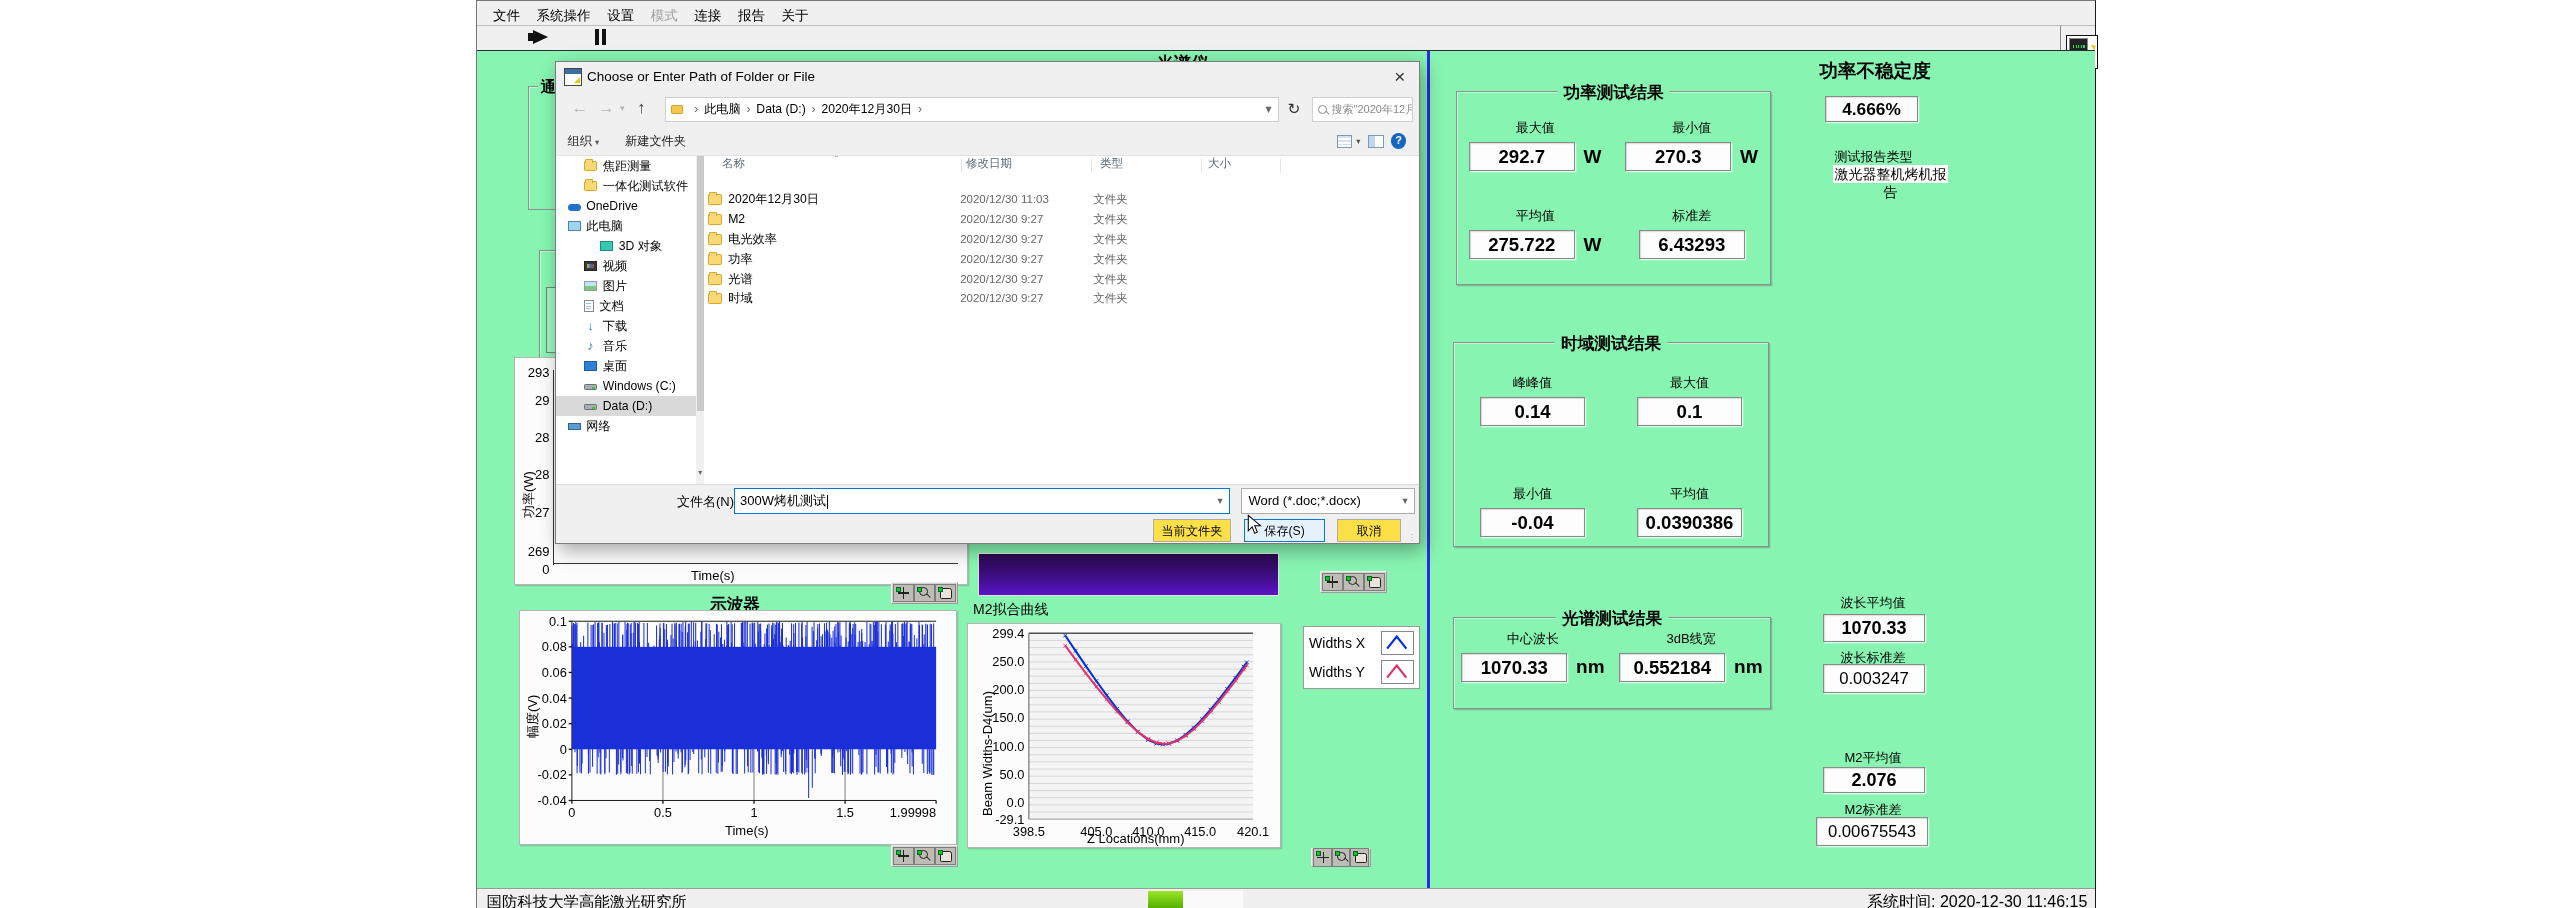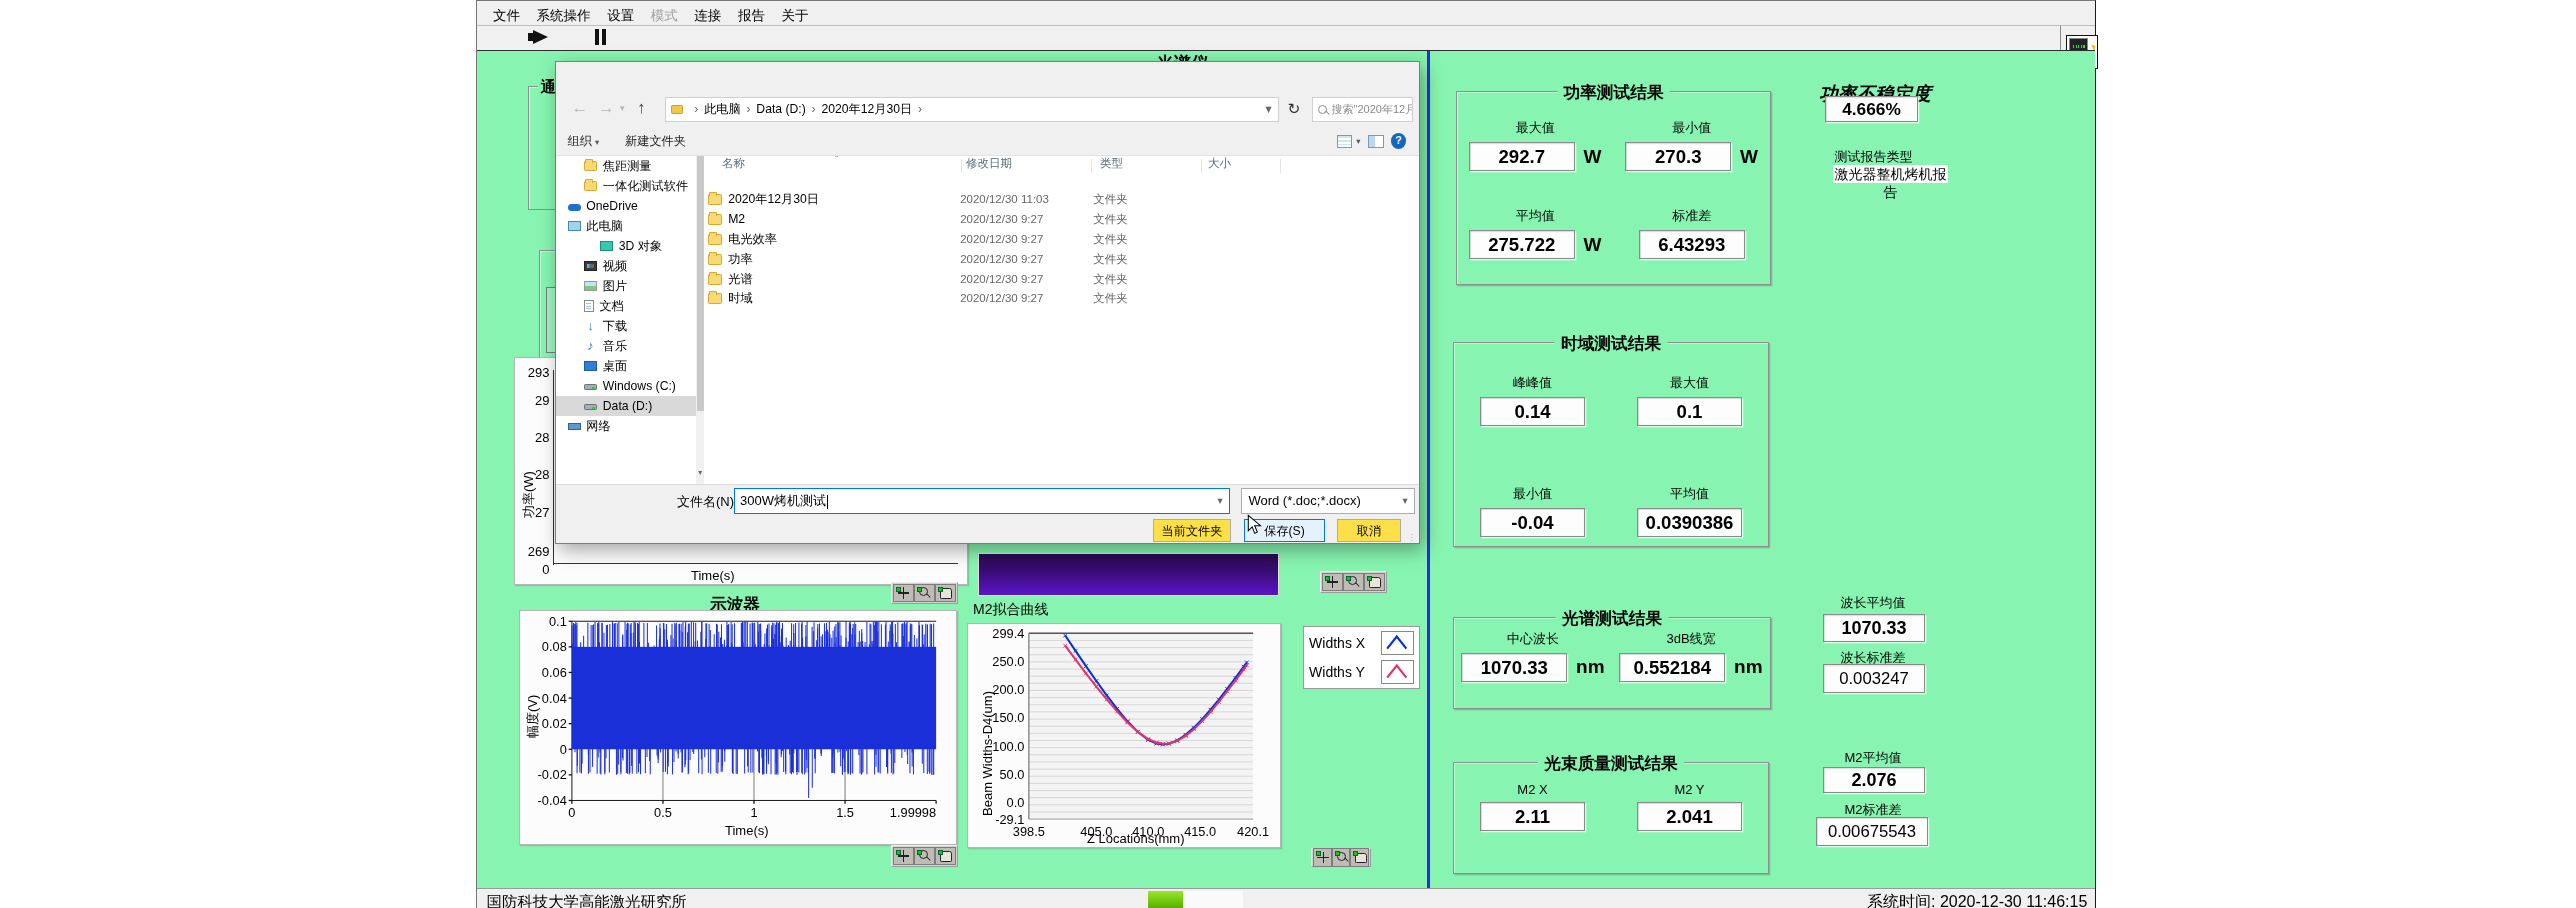--- a/index.html
+++ b/index.html
@@ -1070,39 +1070,22 @@
             </div>
             <div class="field">
               <div class="flabel">3dB线宽</div>
               <div class="frow">
                 <div class="vbox">0.552184</div>
                 <span class="funit">nm</span>
               </div>
             </div>
           </div>
       </div>
-      <div class="gbox" style="left:976px;top:711px;width:314px;height:110px;">
-        <div class="gbox-title">光束质量测试结果</div>
-        <div class="fields-grid" style="padding-top:19px;">
-            <div class="field">
-              <div class="flabel">M2 X</div>
-              <div class="frow">
-                <div class="vbox">2.11</div>
-              </div>
-            </div>
-            <div class="field">
-              <div class="flabel">M2 Y</div>
-              <div class="frow">
-                <div class="vbox">2.041</div>
-              </div>
-            </div>
-          </div>
-      </div>
-
-      <div class="side-label big" style="left:1337px;top:30px;width:122px;font-style:italic;">功率不稳定度</div>
+
+      <div class="side-label big" style="left:1337px;top:7px;width:122px;">功率不稳定度</div>
       <div class="side-box" style="left:1348px;top:45px;width:91px;height:24.4px;font-size:17.3px;line-height:24.4px;">4.666%</div>
       <div class="side-label" style="left:1355px;top:97px;width:83px;">测试报告类型</div>
       <div class="report-box" style="left:1356px;top:114px;width:115px;height:18px;">激光器整机烤机报告</div>
 
       <div class="side-label" style="left:1351px;top:543px;width:90px;">波长平均值</div>
       <div class="side-box" style="left:1346px;top:563px;width:100px;height:26px;font-size:18px;line-height:26px;">1070.33</div>
       <div class="side-label" style="left:1351px;top:598px;width:90px;">波长标准差</div>
       <div class="side-box" style="left:1346px;top:613px;width:100px;height:27px;font-size:16.7px;line-height:27px;font-weight:normal;">0.003247</div>
 
       <div class="side-label" style="left:1351px;top:698px;width:90px;">M2平均值</div>
@@ -1114,20 +1097,28 @@
     <div class="status-bar">
       <div class="org-label">国防科技大学高能激光研究所</div>
       <div class="led-frame">
         <div class="led"></div>
       </div>
       <div class="sys-time">系统时间: 2020-12-30 11:46:15</div>
     </div>
   </div>
 
   <div class="dialog">
+    <div class="dlg-titlebar">
+      <div class="dlg-ico">
+          <i></i>
+          <b></b>
+        </div>
+      <div class="dlg-title">Choose or Enter Path of Folder or File</div>
+      <div class="dlg-close">×</div>
+    </div>
     <div class="dlg-nav">
       <div class="nav-arrow" style="left:15.4px;">←</div>
       <div class="nav-arrow" style="left:42px;">→</div>
       <div class="nav-arrow" style="left:64px;font-size:9px;top:11.5px;">▾</div>
       <div class="nav-arrow dark" style="left:81px;">↑</div>
       <div class="crumb-box">
         <div class="crumb-folder"></div>
         <span class="crumb-sep">›</span>
         <span>此电脑</span>
         <span class="crumb-sep">›</span>

